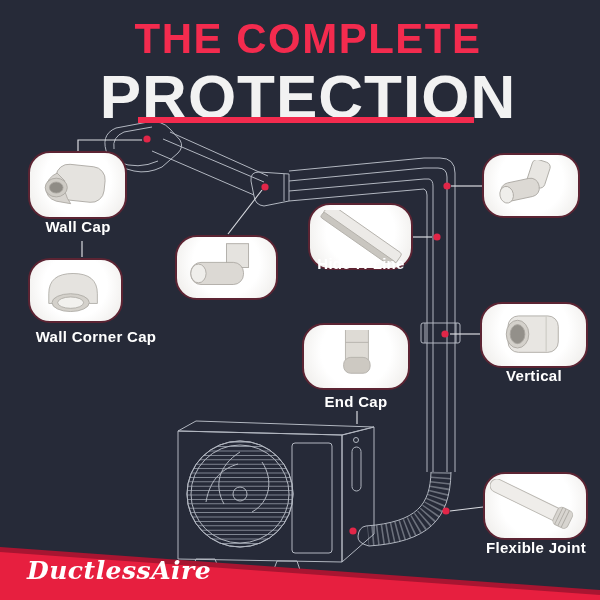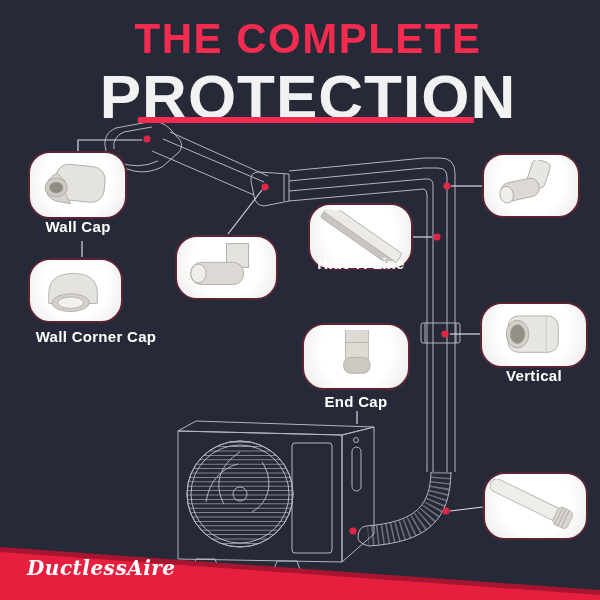--- a/index.html
+++ b/index.html
@@ -53,21 +53,21 @@
     position:absolute;inset:0;background:#a81531;
     clip-path:polygon(0px 547px,600px 590px,600px 600px,0px 600px);
   }
   .band{
     position:absolute;inset:0;background:#e71f3f;
     clip-path:polygon(0px 552px,600px 595px,600px 600px,0px 600px);
   }
   .brand{
     position:absolute;left:27px;top:556px;color:#ffffff;
     font-family:"DejaVu Serif","Liberation Serif",serif;
-    font-style:italic;font-weight:bold;font-size:20px;letter-spacing:.5px;
+    font-style:italic;font-weight:bold;font-size:25px;letter-spacing:.5px;
   }
 </style>
 </head>
 <body>
 
 <div class="stage">
 
   <svg class="diagram" viewBox="0 0 600 600">
     <defs>
       <pattern id="grille" width="8" height="4.4" patternUnits="userSpaceOnUse">
@@ -231,18 +231,19 @@
 
   <div class="bubble b-flexible-joint">
     <svg viewBox="0 0 100 60">
       <g transform="rotate(26 50 30)" stroke="#b9b6b0" stroke-width="1">
         <rect x="-6" y="21" width="94" height="15" rx="7.5" fill="#efedea"></rect>
         <rect x="74" y="18" width="18" height="21" rx="5" fill="#d8d5d0"></rect>
         <path d="M78,18 L78,39 M82,18 L82,39 M86,18 L86,39" stroke="#b0ada7" fill="none"></path>
       </g>
     </svg>
   </div>
+  <div class="co-label l-flexible-joint">Flexible Joint</div>
 
   <div class="band-shadow"></div>
   <div class="band"></div>
   <div class="brand">DuctlessAire</div>
 
 </div>
 
 </body></html>

